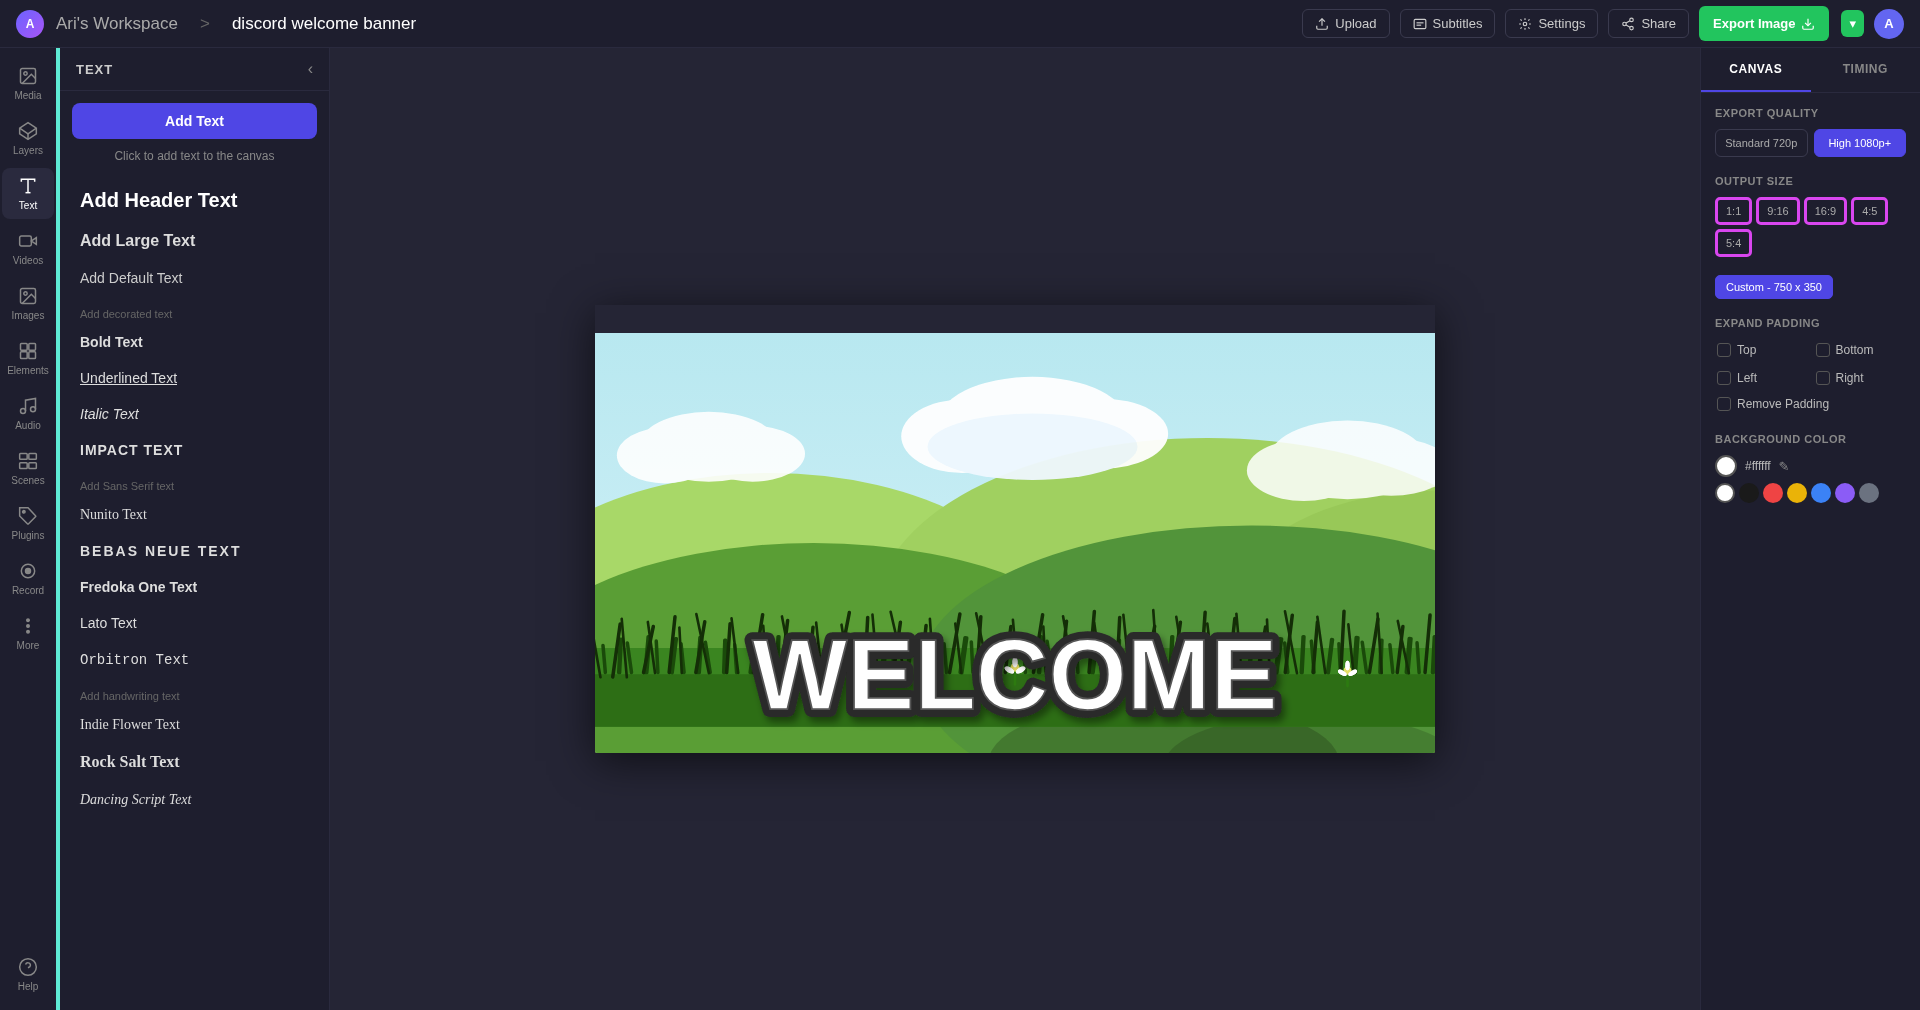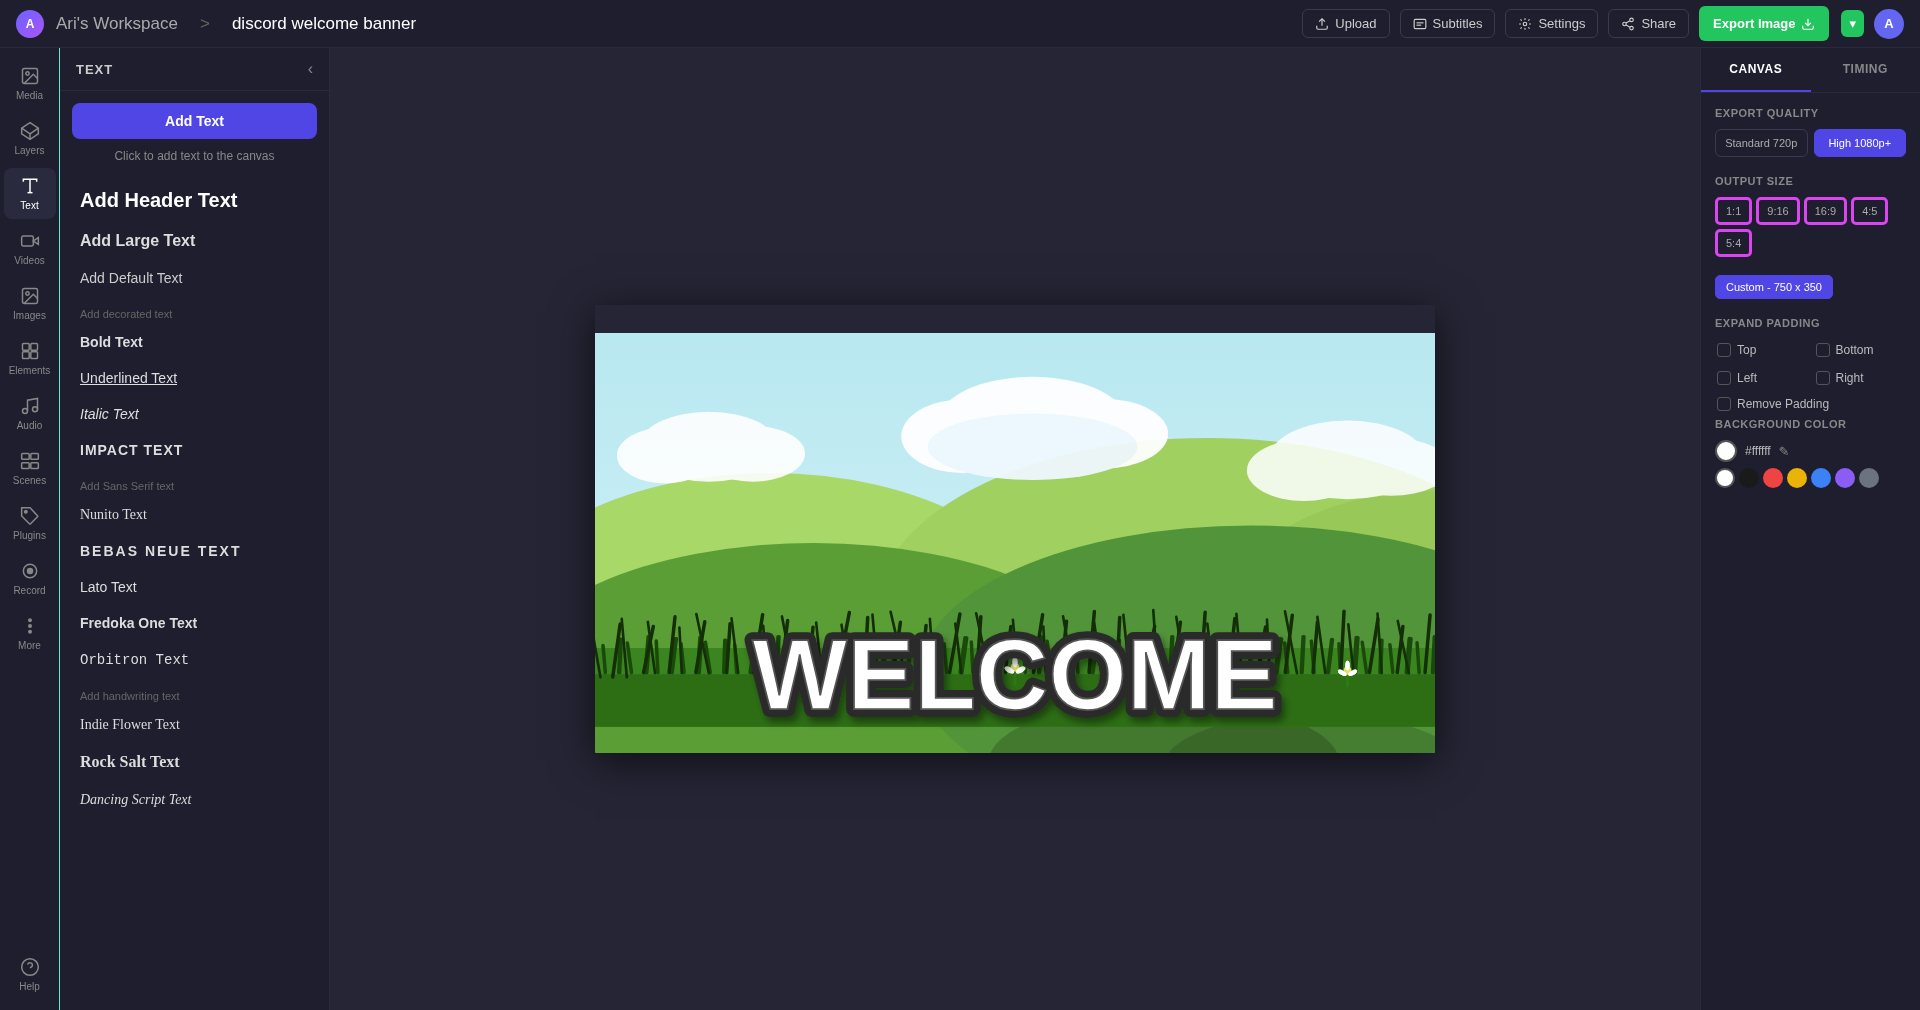--- a/index.html
+++ b/index.html
@@ -82,21 +82,21 @@
 
     
     .icon-sidebar {
       width: 60px;
       background: #1e1e2e;
       display: flex;
       flex-direction: column;
       align-items: center;
       padding: 10px 0;
       gap: 4px;
-      border-right: 1px solid #5eead4;
+      border-right: 4px solid #5eead4;
       flex-shrink: 0;
     }
     .sidebar-icon-item {
       width: 52px;
       display: flex;
       flex-direction: column;
       align-items: center;
       padding: 8px 4px;
       border-radius: 8px;
       cursor: pointer;
@@ -311,21 +311,21 @@
       padding: 5px 10px;
       border-radius: 5px;
       border: 1px solid #4f46e5;
       background: #4f46e5;
       color: #fff;
       font-size: 11px;
       cursor: pointer;
       margin-bottom: 18px;
       display: inline-block;
     }
-    .padding-section { margin-bottom: 3px; }
+    .padding-section { margin-bottom: 18px; }
     .padding-grid {
       display: grid;
       grid-template-columns: 1fr 1fr;
       gap: 6px;
     }
     .padding-item {
       display: flex;
       align-items: center;
       gap: 6px;
       cursor: pointer;
@@ -578,24 +578,24 @@
       </div>
 
       <div class="text-section-label">Add Sans Serif text</div>
       <div class="text-option">
         <span class="text-nunito-style">Nunito Text</span>
       </div>
       <div class="text-option">
         <span class="text-bebas-style">BEBAS NEUE TEXT</span>
       </div>
       <div class="text-option">
+        <span class="text-fredoka-style">Fredoka One Text</span>
+      </div>
+      <div class="text-option">
         <span class="text-lato-style">Lato Text</span>
-      </div>
-      <div class="text-option">
-        <span class="text-fredoka-style">Fredoka One Text</span>
       </div>
       <div class="text-option">
         <span class="text-orbitron-style">Orbitron Text</span>
       </div>
 
       <div class="text-section-label">Add handwriting text</div>
       <div class="text-option">
         <span class="text-indie-style">Indie Flower Text</span>
       </div>
       <div class="text-option">

